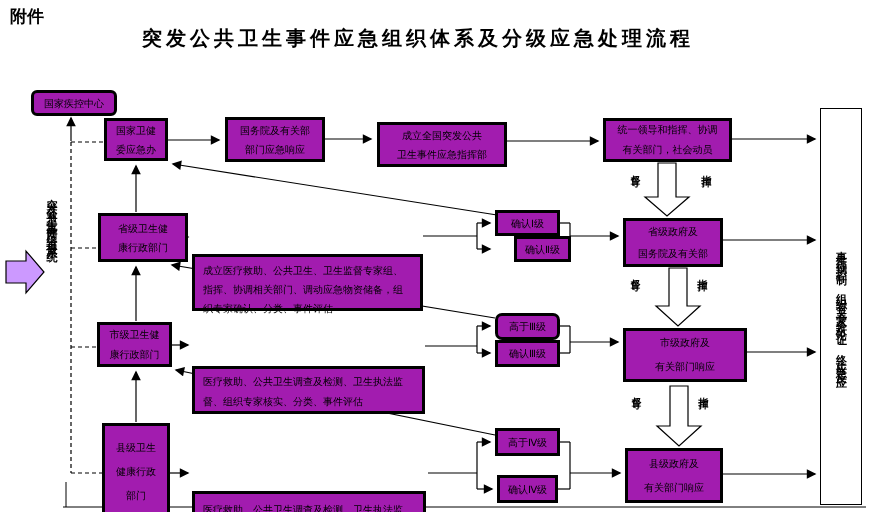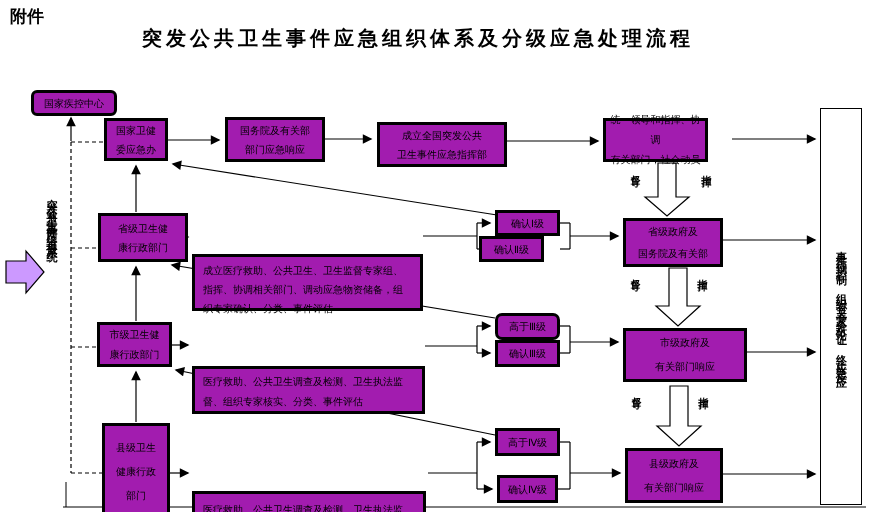--- a/index.html
+++ b/index.html
@@ -128,28 +128,28 @@
 
   <div class="vtext report" style="left:44px;top:190px;height:220px;">突发公共卫生事件网络直报系统</div>
 
   <div class="box rounded" style="left:31px;top:90px;width:86px;height:26px;">国家疾控中心</div>
   <div class="box" style="left:104px;top:118px;width:64px;height:43px;">国家卫健
 委应急办</div>
   <div class="box" style="left:225px;top:117px;width:100px;height:45px;">国务院及有关部
 部门应急响应</div>
   <div class="box" style="left:377px;top:122px;width:130px;height:45px;">成立全国突发公共
 卫生事件应急指挥部</div>
-  <div class="box lh20" style="left:603px;top:118px;width:105px;height:44px;">统一领导和指挥、协调
+  <div class="box lh20" style="left:603px;top:118px;width:129px;height:44px;">统一领导和指挥、协调
 有关部门，社会动员</div>
 
   <div class="box" style="left:98px;top:213px;width:90px;height:49px;">省级卫生健
 康行政部门</div>
   <div class="box task" style="left:192px;top:210px;width:231px;height:57px;padding:4px 8px 0;">成立医疗救助、公共卫生、卫生监督专家组、指挥、协调相关部门、调动应急物资储备，组织专家确认、分类、事件评估</div>
   <div class="box" style="left:495px;top:210px;width:65px;height:26px;">确认Ⅰ级</div>
-  <div class="box" style="left:479px;top:236px;width:65px;height:26px;">确认Ⅱ级</div>
+  <div class="box" style="left:514px;top:236px;width:57px;height:26px;">确认Ⅱ级</div>
   <div class="box lh22" style="left:623px;top:218px;width:100px;height:49px;">省级政府及
 国务院及有关部</div>
 
   <div class="box lh20" style="left:97px;top:322px;width:75px;height:45px;">市级卫生健
 康行政部门</div>
   <div class="box task lh20" style="left:192px;top:322px;width:233px;height:48px;padding:3px 8px 0;">医疗救助、公共卫生调查及检测、卫生执法监督、组织专家核实、分类、事件评估</div>
   <div class="box" style="left:495px;top:313px;width:65px;height:27px;border-radius:7px;">高于Ⅲ级</div>
   <div class="box" style="left:495px;top:340px;width:65px;height:27px;">确认Ⅲ级</div>
   <div class="box lh24" style="left:623px;top:328px;width:124px;height:54px;">市级政府及
 有关部门响应</div>

